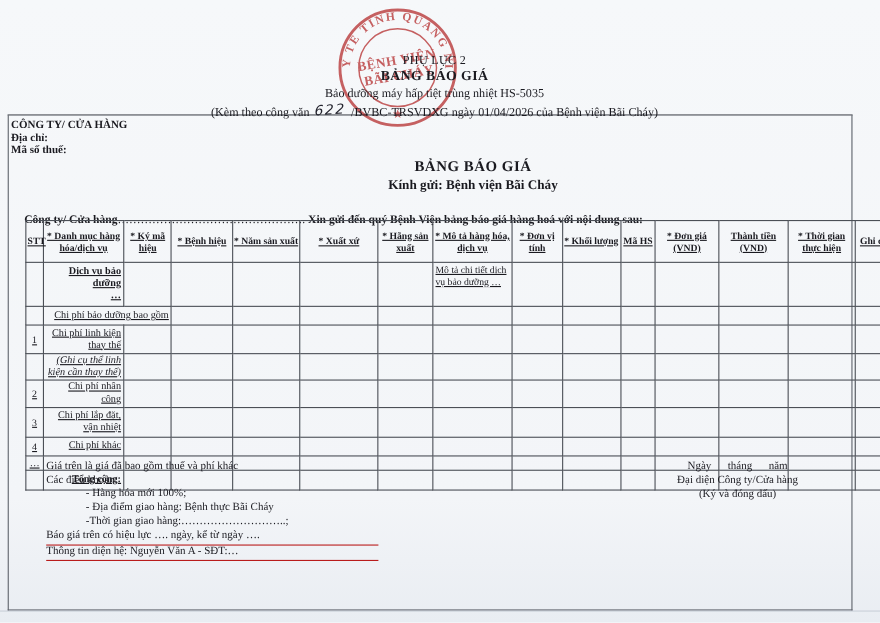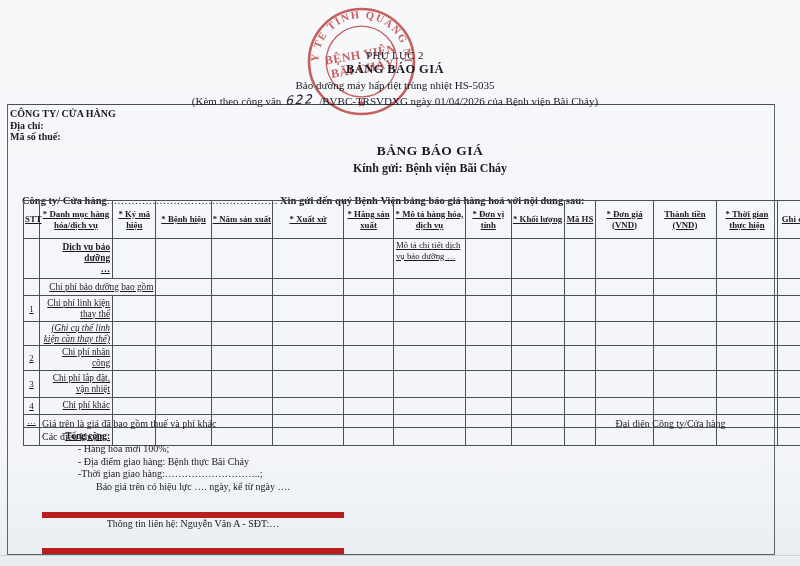--- a/index.html
+++ b/index.html
@@ -68,21 +68,21 @@
   colgroup col:nth-child(13){width:60px} colgroup col:nth-child(14){width:57px}
   colgroup col:nth-child(15){width:37px}
   tr.hrow th { height:38px; }
   tr.r0 td{height:40px} tr.r1 td{height:17px} tr.r2 td{height:26px}
   tr.r3 td{height:23px} tr.r4 td{height:17px} tr.r5 td{height:27px}
   tr.r6 td{height:17px} tr.r7 td{height:12px} tr.r8 td{height:18px}
 
   
   .notes-block { position:absolute; left:10px; top:418px; font-size:10px; line-height:12.6px; z-index:2;margin-left:32px; }
   .notes-block .indent { padding-left:36px; }
-  .notes-block .ruled { width:302px; border-bottom:6px solid #b91c1c; padding-bottom:18px;text-align:center; }
+  .notes-block .ruled { width:302px; border-bottom:1px solid #b91c1c; padding-bottom:1px; }
 
   .signature-block { position:absolute; left:568px; top:417px; width:205px; text-align:center;
                      font-size:10px; line-height:13px; z-index:2; }
   .signature-block .pre { white-space:pre; }
 
   .page-bottom-edge { position:absolute; left:0; top:555px; width:800px; height:1px;
                       background:#b9bfc9; opacity:.65; }
 </style>
 </head>
 <body>
@@ -325,21 +325,23 @@
       </tbody>
   </table>
 
   <div class="notes-block">
     <div>Giá trên là giá đã bao gồm thuế và phí khác</div>
     <div>Các điều khoản:</div>
     <div class="indent">- Hàng hóa mới 100%;</div>
     <div class="indent">- Địa điểm giao hàng: Bệnh thực Bãi Cháy</div>
     <div class="indent">-Thời gian giao hàng:………………………..;</div>
     <div class="ruled">Báo giá trên có hiệu lực …. ngày, kể từ ngày ….</div>
-    <div class="ruled">Thông tin liên hệ: Nguyễn Văn A - SĐT:…</div>
+    <div class="ruled">Thông tin diện hệ: Nguyễn Văn A - SĐT:…</div>
   </div>
 
   <div class="signature-block">
+    <div class="pre">Ngày      tháng      năm</div>
     <div>Đại diện Công ty/Cửa hàng</div>
+    <div>(Ký và đóng dấu)</div>
   </div>
 
   <div class="page-bottom-edge"></div>
 </div>
 
 </body></html>

